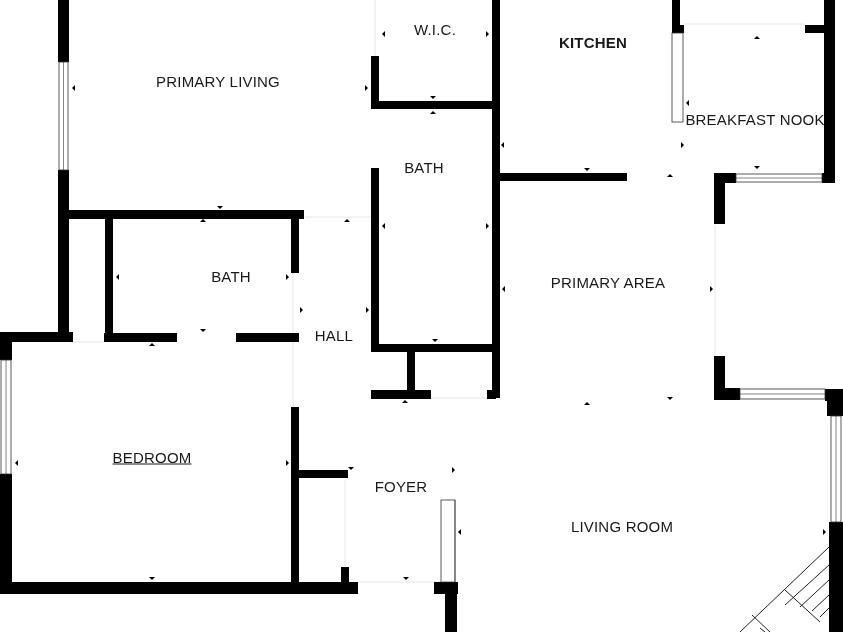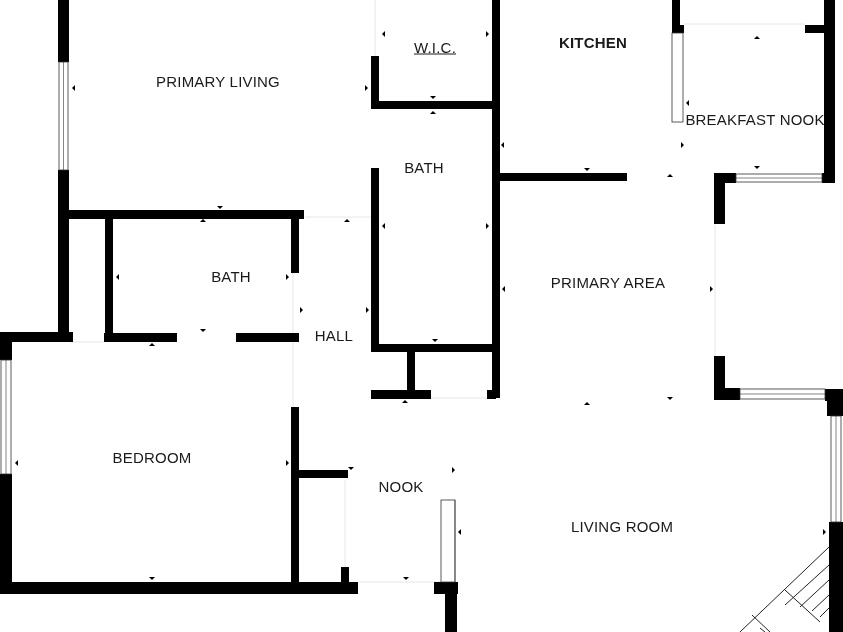--- a/index.html
+++ b/index.html
@@ -147,22 +147,22 @@
     <polygon class="tick" points="152,580 149,577 155,577"></polygon>
     <polygon class="tick" points="351,470 348,467 354,467"></polygon>
     <polygon class="tick" points="455,470 452,467 452,473"></polygon>
     <polygon class="tick" points="406,580 403,577 409,577"></polygon>
     <polygon class="tick" points="458,532 461,529 461,535"></polygon>
     <polygon class="tick" points="826,532 823,529 823,535"></polygon>
   </g>
 </svg>
 
 <div class="label" style="left:218px;top:81px;">PRIMARY LIVING</div>
-<div class="label" style="left:435px;top:47px;text-decoration:underline;">W.I.C.</div>
+<div class="label" style="left:435px;top:29px;">W.I.C.</div>
 <div class="label" style="left:593px;top:42px;font-weight:bold;">KITCHEN</div>
 <div class="label" style="left:755px;top:119px;">BREAKFAST NOOK</div>
 <div class="label" style="left:424px;top:167px;">BATH</div>
 <div class="label" style="left:231px;top:276px;">BATH</div>
 <div class="label" style="left:608px;top:282px;">PRIMARY AREA</div>
 <div class="label" style="left:334px;top:335px;">HALL</div>
-<div class="label" style="left:152px;top:457px;">BEDROOM</div>
-<div class="label" style="left:401px;top:486px;">NOOK</div>
+<div class="label" style="left:152px;top:457px;text-decoration:underline;">BEDROOM</div>
+<div class="label" style="left:401px;top:486px;">FOYER</div>
 <div class="label" style="left:622px;top:526px;">LIVING ROOM</div>
 
 </body></html>

